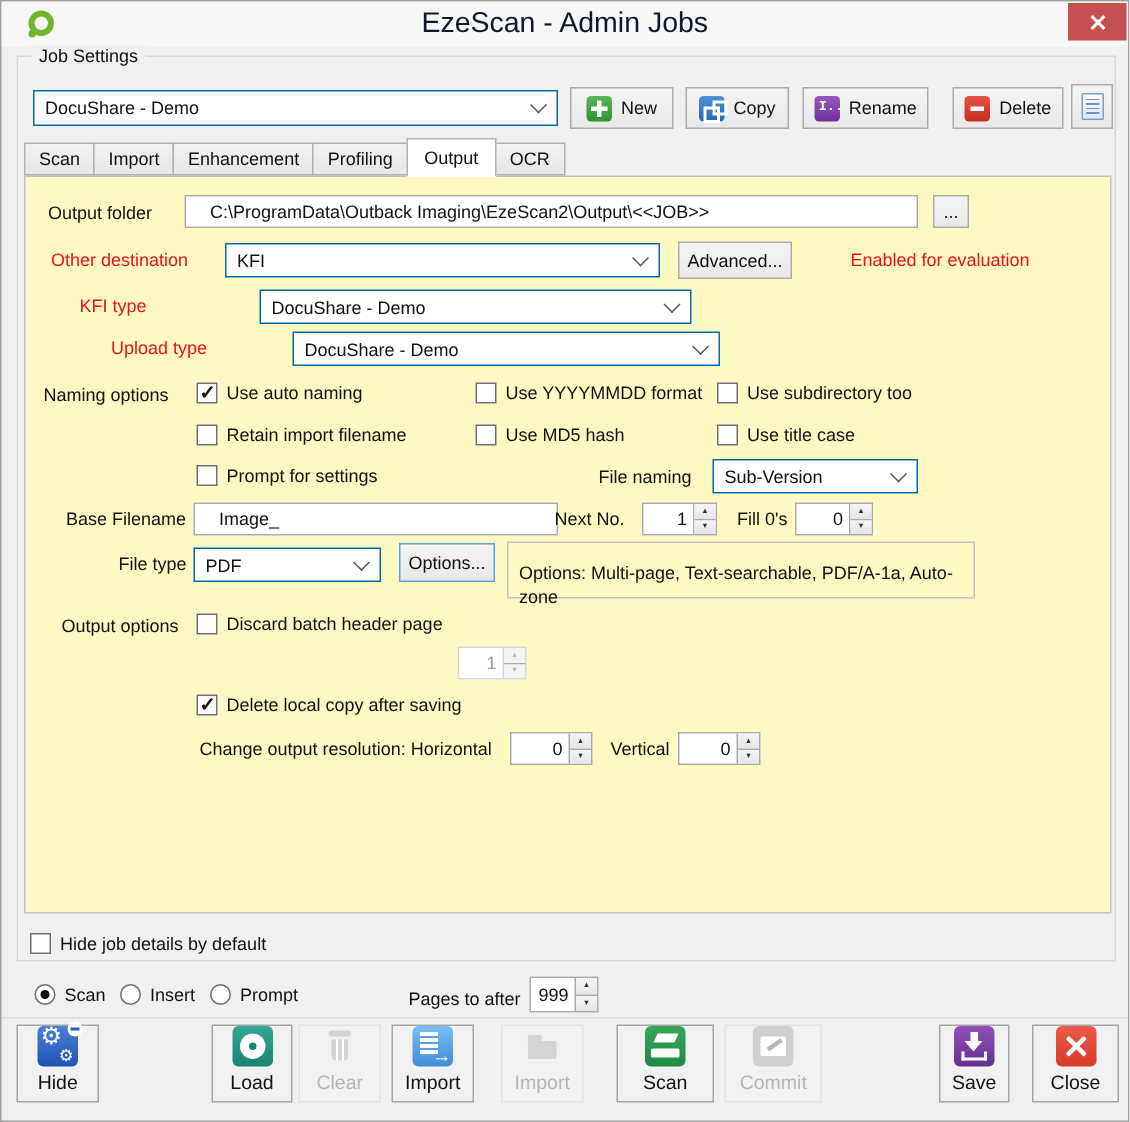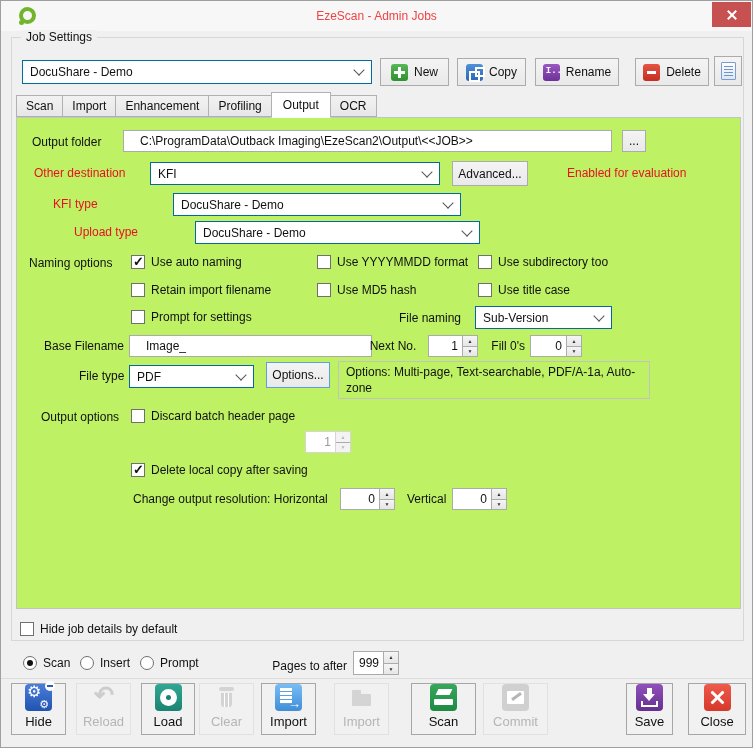--- a/index.html
+++ b/index.html
@@ -5,21 +5,21 @@
   *{box-sizing:border-box;margin:0;padding:0}
   html,body{background:#fff}
   .window{position:relative;width:753px;height:748px;background:#f0f0f0;border:1px solid #9f9f9f;
           font-family:"Liberation Sans",sans-serif;font-size:12px;color:#111;overflow:hidden;cursor:default}
 
   
   .titlebar{position:absolute;left:0;top:0;width:100%;height:30px;background:#f7f7f7;
             display:flex;align-items:center;justify-content:center}
   .logo{position:absolute;left:18px;top:6px;width:17px;height:17px;border:4px solid #72b52c;border-radius:50%}
   .logo::after{content:"";position:absolute;left:-4px;bottom:-5px;width:5px;height:5px;border-radius:50%;background:#72b52c}
-  .title{font-size:12px;color:#ef4444}
+  .title{font-size:19px;color:#0f172a}
   .winclose{position:absolute;right:1px;top:1px;width:39px;height:25px;background:#c75050}
   .winclose::before,.winclose::after{content:"";position:absolute;left:14px;top:12px;width:12px;height:2px;background:#fff}
   .winclose::before{transform:rotate(45deg)}.winclose::after{transform:rotate(-45deg)}
 
   
   .group{position:absolute;left:10px;top:36px;width:733px;height:604px;border:1px solid #d7d7d7}
   .group-label{position:absolute;left:9px;top:-8px;background:#f0f0f0;padding:0 5px}
 
   
   .combo{position:absolute;background:#fff;border:1px solid #0369a1;display:flex;align-items:center;
@@ -48,22 +48,22 @@
   .spin.disabled{border-color:#d6d6d6}
   .spin.disabled .sval{color:#9a9a9a}
   .spin.disabled .arr{border-color:#d6d6d6}
   .spin.disabled .arr span{color:#b9b9b9;background:#f3f3f3}
 
   
   .tabs{position:absolute;left:4px;top:53px;height:26px;display:flex;align-items:flex-end}
   .tab{height:22px;padding:0 9px;display:flex;align-items:center;background:linear-gradient(#f2f2f2,#e7e7e7);
        border:1px solid #b1b1b1;margin-right:-1px;position:relative;z-index:1}
   .tab.active{height:26px;background:#fff;z-index:3;margin-bottom:-1px;padding:0 11px;border-bottom:1px solid #fff}
-  .panel{position:absolute;left:4px;top:79px;width:725px;height:492px;border:1px solid #c3c3c3;background:#bef264}
-  .obox{position:absolute;border:1px solid #c2c2c2;padding:2px 7px;line-height:16px}
+  .panel{position:absolute;left:4px;top:79px;width:725px;height:492px;border:1px solid #c3c3c3;background:#fef9c3}
+  .obox{position:absolute;border:1px solid #c2c2c2;padding:12px 7px;line-height:16px}
 
   
   .sep{position:absolute;left:0;top:677px;width:751px;height:1px;background:#dcdcdc}
   .tbtn{position:absolute;top:682px;height:52px;border:1px solid #a6a6a6;background:#f1f1f1;
         display:flex;flex-direction:column;align-items:center;justify-content:flex-start;gap:3px;font-size:13px}
   .tbtn.disabled{border-color:#e1e1e1;color:#b5b5b5}
   .icon{width:27px;height:27px;border-radius:4px;position:relative;flex:none}
   .ic-gears{background:linear-gradient(#4a7fd9,#2153b0)}
   .ic-gears::before{content:"⚙";position:absolute;left:2px;top:0;font-size:16px;line-height:1;color:#fff}
   .ic-gears::after{content:"⚙";position:absolute;right:3px;bottom:1px;font-size:11px;line-height:1;color:#fff}
@@ -333,24 +333,20 @@
   </div>
 
   <div class="sep"></div>
 
   <div class="tbtn" style="left:10px;width:55px">
     <span class="icon ic-gears">
         <span class="badge"></span>
       </span>
     <span>Hide</span>
   </div>
-  <div class="tbtn disabled" style="left:75px;width:55px">
-    <span class="icon ic-reload"></span>
-    <span>Reload</span>
-  </div>
   <div class="tbtn" style="left:140px;width:54px">
     <span class="icon ic-disc"></span>
     <span>Load</span>
   </div>
   <div class="tbtn disabled" style="left:198px;width:55px">
     <span class="icon ic-trash"></span>
     <span>Clear</span>
   </div>
   <div class="tbtn" style="left:260px;width:55px">
     <span class="icon ic-importdoc"></span>

